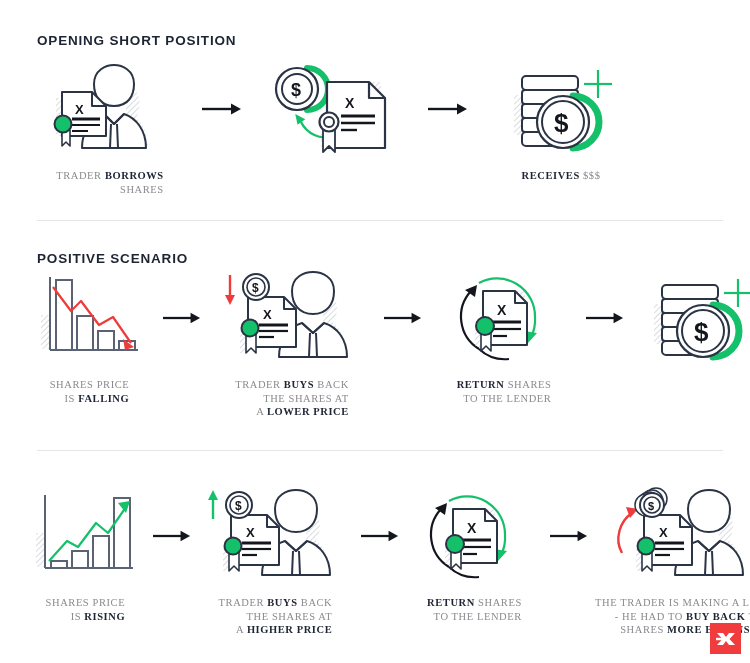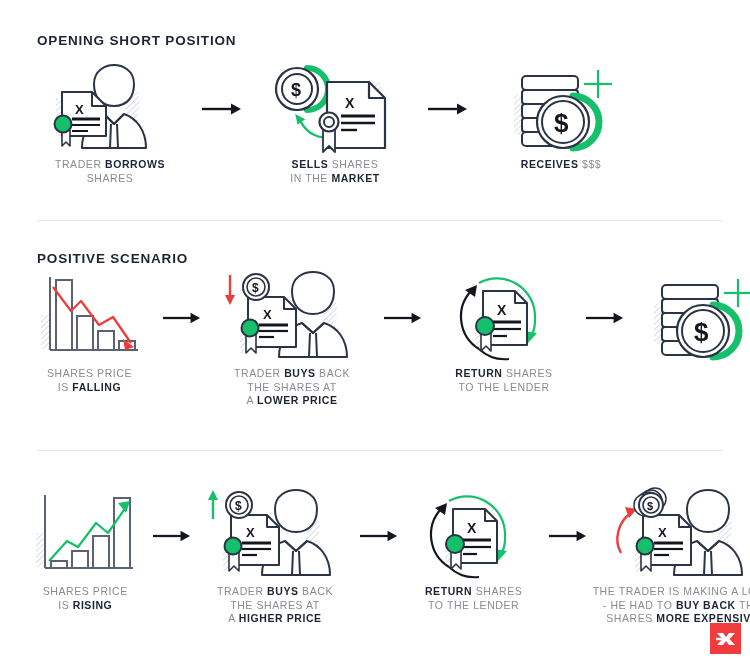--- a/index.html
+++ b/index.html
@@ -71,28 +71,29 @@
     flex-direction: column;
     align-items: center;
   }
   .art {
     height: 98px;
     display: flex;
     align-items: center;
     justify-content: center;
   }
   .caption {
-    margin-top: 0;
-    text-align: center;
+    margin-top: 11px;
+    text-align: right;
     font-size: 10.5px;
     letter-spacing: 0.055em;
     line-height: 13.6px;
     color: #8b8b90;
     text-transform: uppercase;
     white-space: nowrap;
+    font-family: Liberation Serif, serif;
   }
   .caption b { color: #1d2433; font-weight: bold; }
 
   .arrow {
     display: flex;
     align-items: center;
     justify-content: center;
     height: 98px;
   }
 
@@ -191,24 +192,20 @@
             <text x="74" y="48" font-family="Liberation Sans, sans-serif" font-size="14" font-weight="bold" fill="#13161c">X</text>
             <line x1="70" y1="56" x2="104" y2="56" stroke="#13161c" stroke-width="3"></line>
             <line x1="70" y1="63" x2="104" y2="63" stroke="#13161c" stroke-width="2.4"></line>
             <line x1="70" y1="70" x2="86" y2="70" stroke="#13161c" stroke-width="2.4"></line>
 
             <path d="M52 68 L52 92 L58 86 L64 92 L64 68 Z" fill="#fff" stroke="#2b3445" stroke-width="1.8" stroke-linejoin="round"></path>
 
             <circle cx="58" cy="62" r="9.5" fill="#fff" stroke="#2b3445" stroke-width="2.2"></circle>
             <circle cx="58" cy="62" r="5" fill="#fff" stroke="#2b3445" stroke-width="2"></circle>
           </svg>
-        </div>
-        <div class="caption">
-          <div><b>SELLS</b><span> SHARES</span></div>
-          <div><span>IN THE </span><b>MARKET</b></div>
         </div>
       </div>
 
       <div class="arrow" style="width:56px">
         <svg width="40" height="14" viewBox="0 0 40 14">
           <line x1="0" y1="7" x2="30" y2="7" stroke="#13161c" stroke-width="2.4"></line>
           <path d="M29 1.5 L39 7 L29 12.5 Z" fill="#13161c"></path>
         </svg>
       </div>
 

